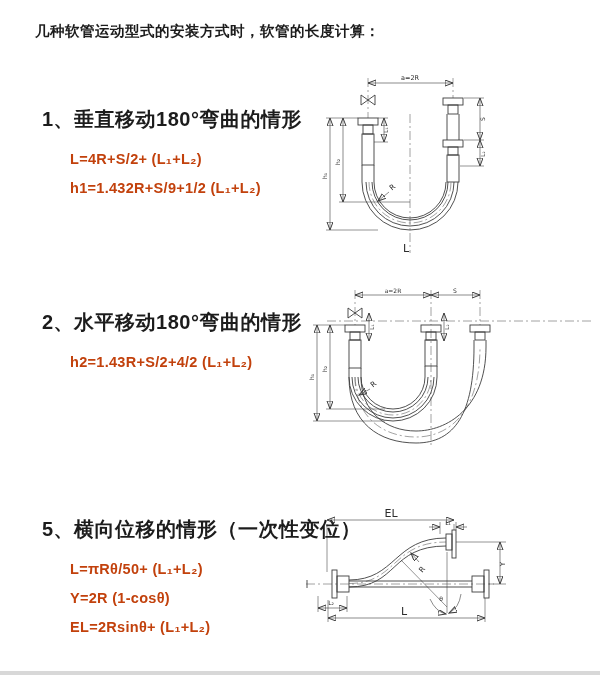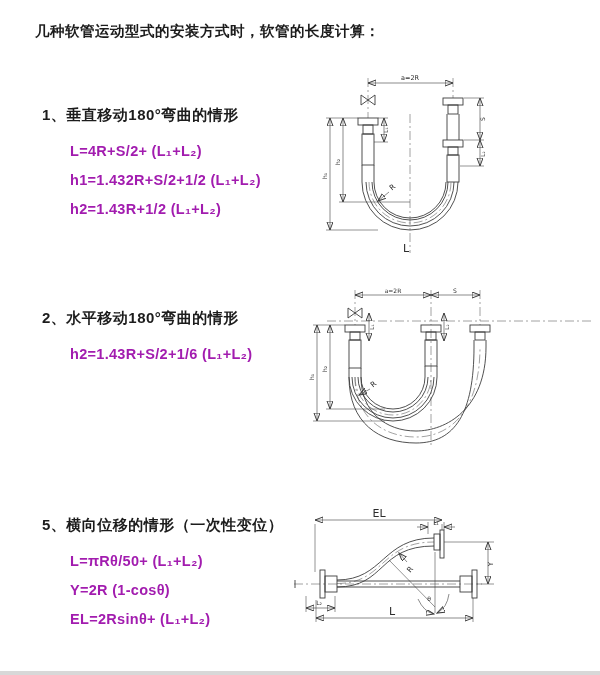--- a/index.html
+++ b/index.html
@@ -5,24 +5,24 @@
   html,body{margin:0;padding:0;}
   body{
     width:600px;height:675px;position:relative;background:#ffffff;overflow:hidden;
     font-family:"Liberation Sans","DejaVu Sans",sans-serif;color:#1c1c1c;
   }
   .page-title{
     position:absolute;left:35px;top:22px;font-size:14.5px;font-weight:bold;letter-spacing:.5px;text-align:center;
   }
   .section{position:absolute;left:42px;}
   .sec1{top:106px;} .sec2{top:309px;} .sec3{top:516px;}
-  .heading{font-size:15px;font-weight:bold;letter-spacing:.5px;margin:0 0 12px 0;}
-  .formula{font-size:14.5px;font-weight:bold;color:#a21caf;margin-left:28px;line-height:29px;white-space:nowrap;letter-spacing:.3px;}
+  .heading{font-size:20px;font-weight:bold;letter-spacing:.5px;margin:0 0 12px 0;}
+  .formula{font-size:14.5px;font-weight:bold;color:#c2410c;margin-left:28px;line-height:29px;white-space:nowrap;letter-spacing:.3px;}
   .diagram{position:absolute;}
-  .d1{left:312px;top:70px;} .d2{left:303px;top:285px;} .d3{left:286px;top:500px;text-align:center;}
+  .d1{left:312px;top:70px;} .d2{left:303px;top:285px;} .d3{left:298px;top:500px;text-align:center;}
   svg{display:block;}
   svg line,svg path,svg rect{stroke:#3d3d3d;fill:none;}
   .main{stroke-width:.9;}
   .dim{stroke-width:.6;}
   .ext{stroke-width:.55;}
   .cl{stroke-width:.55;stroke-dasharray:9 3 2 3;stroke:#555;}
   .dtxt{font-family:"DejaVu Sans","Liberation Sans",sans-serif;fill:#2c2c2c;stroke:none;}
   .page-bottom-edge{position:absolute;left:0;bottom:0;width:600px;height:4px;background:#d8d8d8;}
 </style>
 </head>
@@ -37,22 +37,21 @@
       <path d="M0,3.4 L3.4,0 M0,0 L3.4,3.4" stroke="#666" stroke-width="0.45" fill="none"></path>
     </pattern>
   </defs>
 </svg>
 
 <div class="page-title">几种软管运动型式的安装方式时，软管的长度计算：</div>
 
 <div class="section sec1">
   <div class="heading">1、垂直移动180°弯曲的情形</div>
   <div class="formula">L=4R+S/2+ (L₁+L₂)</div>
-  <div class="formula">h1=1.432R+S/2+1/2 (L₁+L₂)</div>
-  <div class="formula">h2=1.43R+1/2 (L₁+L₂)</div>
+  <div class="formula">h1=1.432R+S/9+1/2 (L₁+L₂)</div>
 </div>
 
 <div class="diagram d1">
 <svg width="286" height="186" viewBox="0 0 286 186">
   <g>
     <path class="cl" d="M 56 8 V 48"></path>
     <path class="cl" d="M 141 8 V 28"></path>
     <path class="cl" d="M 98 44 V 183"></path>
   </g>
   <g>
@@ -120,21 +119,21 @@
   <g>
     <line class="dim" x1="77" y1="122" x2="66" y2="131" marker-end="url(#ar)"></line>
     <text class="dtxt" x="82" y="119" font-size="7.5" text-anchor="middle" transform="rotate(-40 82 119)">R</text>
   </g>
   <text class="dtxt" x="94" y="182" font-size="11" text-anchor="middle">L</text>
 </svg>
 </div>
 
 <div class="section sec2">
   <div class="heading">2、水平移动180°弯曲的情形</div>
-  <div class="formula">h2=1.43R+S/2+1/6 (L₁+L₂)</div>
+  <div class="formula">h2=1.43R+S/2+4/2 (L₁+L₂)</div>
 </div>
 
 <div class="diagram d2">
 <svg width="297" height="172" viewBox="0 0 297 172">
   <g>
     <path class="cl" d="M 52 5 V 40"></path>
     <path class="cl" d="M 128 5 V 40"></path>
     <path class="cl" d="M 177 5 V 40"></path>
     <path class="cl" d="M 24 36 H 290"></path>
     <path class="cl" d="M 128 44 V 160"></path>

